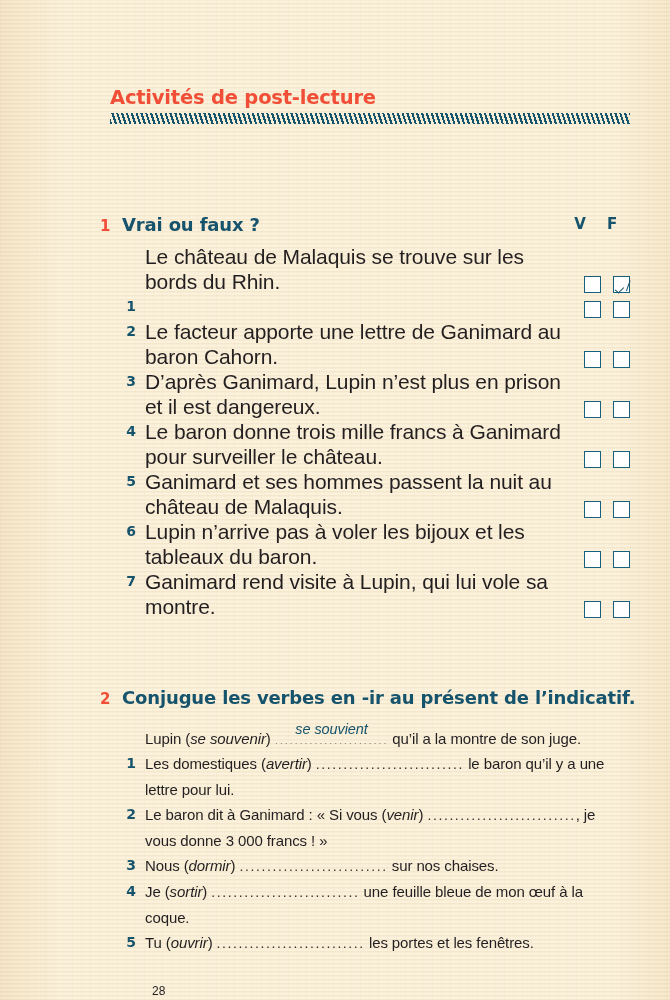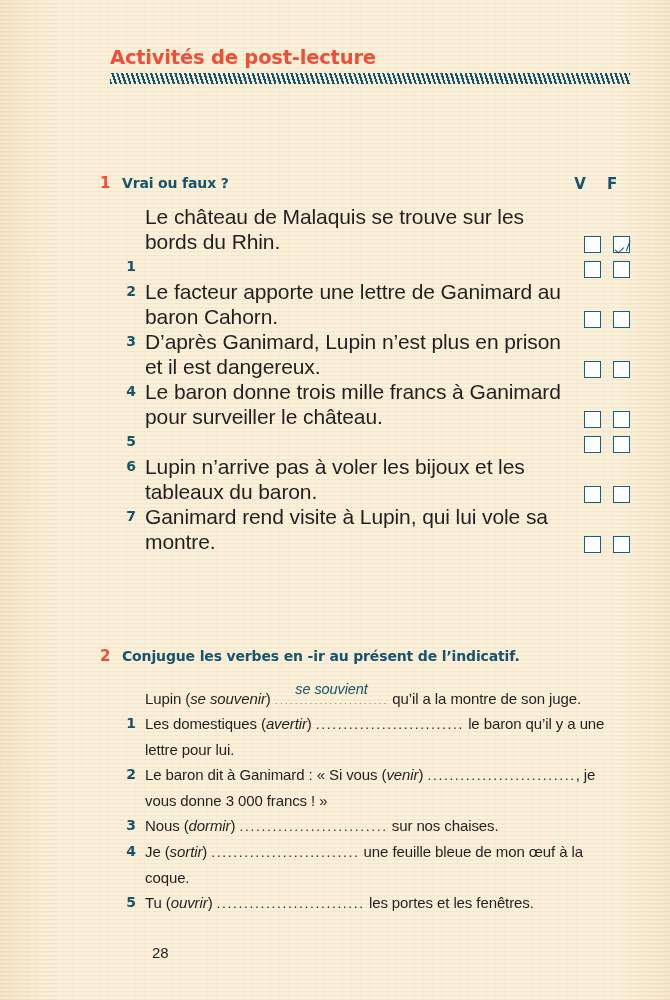--- a/index.html
+++ b/index.html
@@ -46,20 +46,21 @@
       );
     pointer-events: none;
     z-index: 1;
   }
 
   .page {
     position: absolute;
     inset: 0;
     z-index: 2;
     padding: 0;
+    margin-top: 40px;
   }
 
   
   .running-head {
     position: absolute;
     left: 110px;
     top: 46px;
     width: 520px;
   }
   .running-head-title {
@@ -116,21 +117,21 @@
     font-family: "DejaVu Sans", sans-serif;
     font-weight: bold;
     font-size: 15px;
     color: #f04e37;
     width: 22px;
     flex: 0 0 22px;
   }
   .ex-title {
     font-family: "DejaVu Sans", sans-serif;
     font-weight: bold;
-    font-size: 14px;
+    font-size: 18px;
     color: #16536c;
     letter-spacing: -0.15px;
     white-space: nowrap;
   }
 
   
   .vf-header {
     position: absolute;
     display: flex;
     gap: 12px;
@@ -274,21 +275,21 @@
     overflow: hidden;
     white-space: nowrap;
   }
 
   
   .folio {
     position: absolute;
     left: 152px;
     top: 944px;
     font-family: "Liberation Sans", sans-serif;
-    font-size: 15px;
+    font-size: 12px;
     color: #231f20;
   }
 </style>
 </head>
 <body>
 
 <div class="paper-texture"></div>
 
 <div class="page">
 
@@ -349,20 +350,21 @@
       <span class="tf-num">4</span>
       <span class="tf-text">Le baron donne trois mille francs à Ganimard pour surveiller le château.</span>
       <span class="tf-boxes">
         <span class="checkbox"></span>
         <span class="checkbox"></span>
       </span>
     </div>
 
     <div class="tf-row">
       <span class="tf-num">5</span>
+      <span class="tf-text">Ganimard et ses hommes passent la nuit au château de Malaquis.</span>
       <span class="tf-boxes">
         <span class="checkbox"></span>
         <span class="checkbox"></span>
       </span>
     </div>
 
     <div class="tf-row">
       <span class="tf-num">6</span>
       <span class="tf-text">Lupin n’arrive pas à voler les bijoux et les tableaux du baron.</span>
       <span class="tf-boxes">

